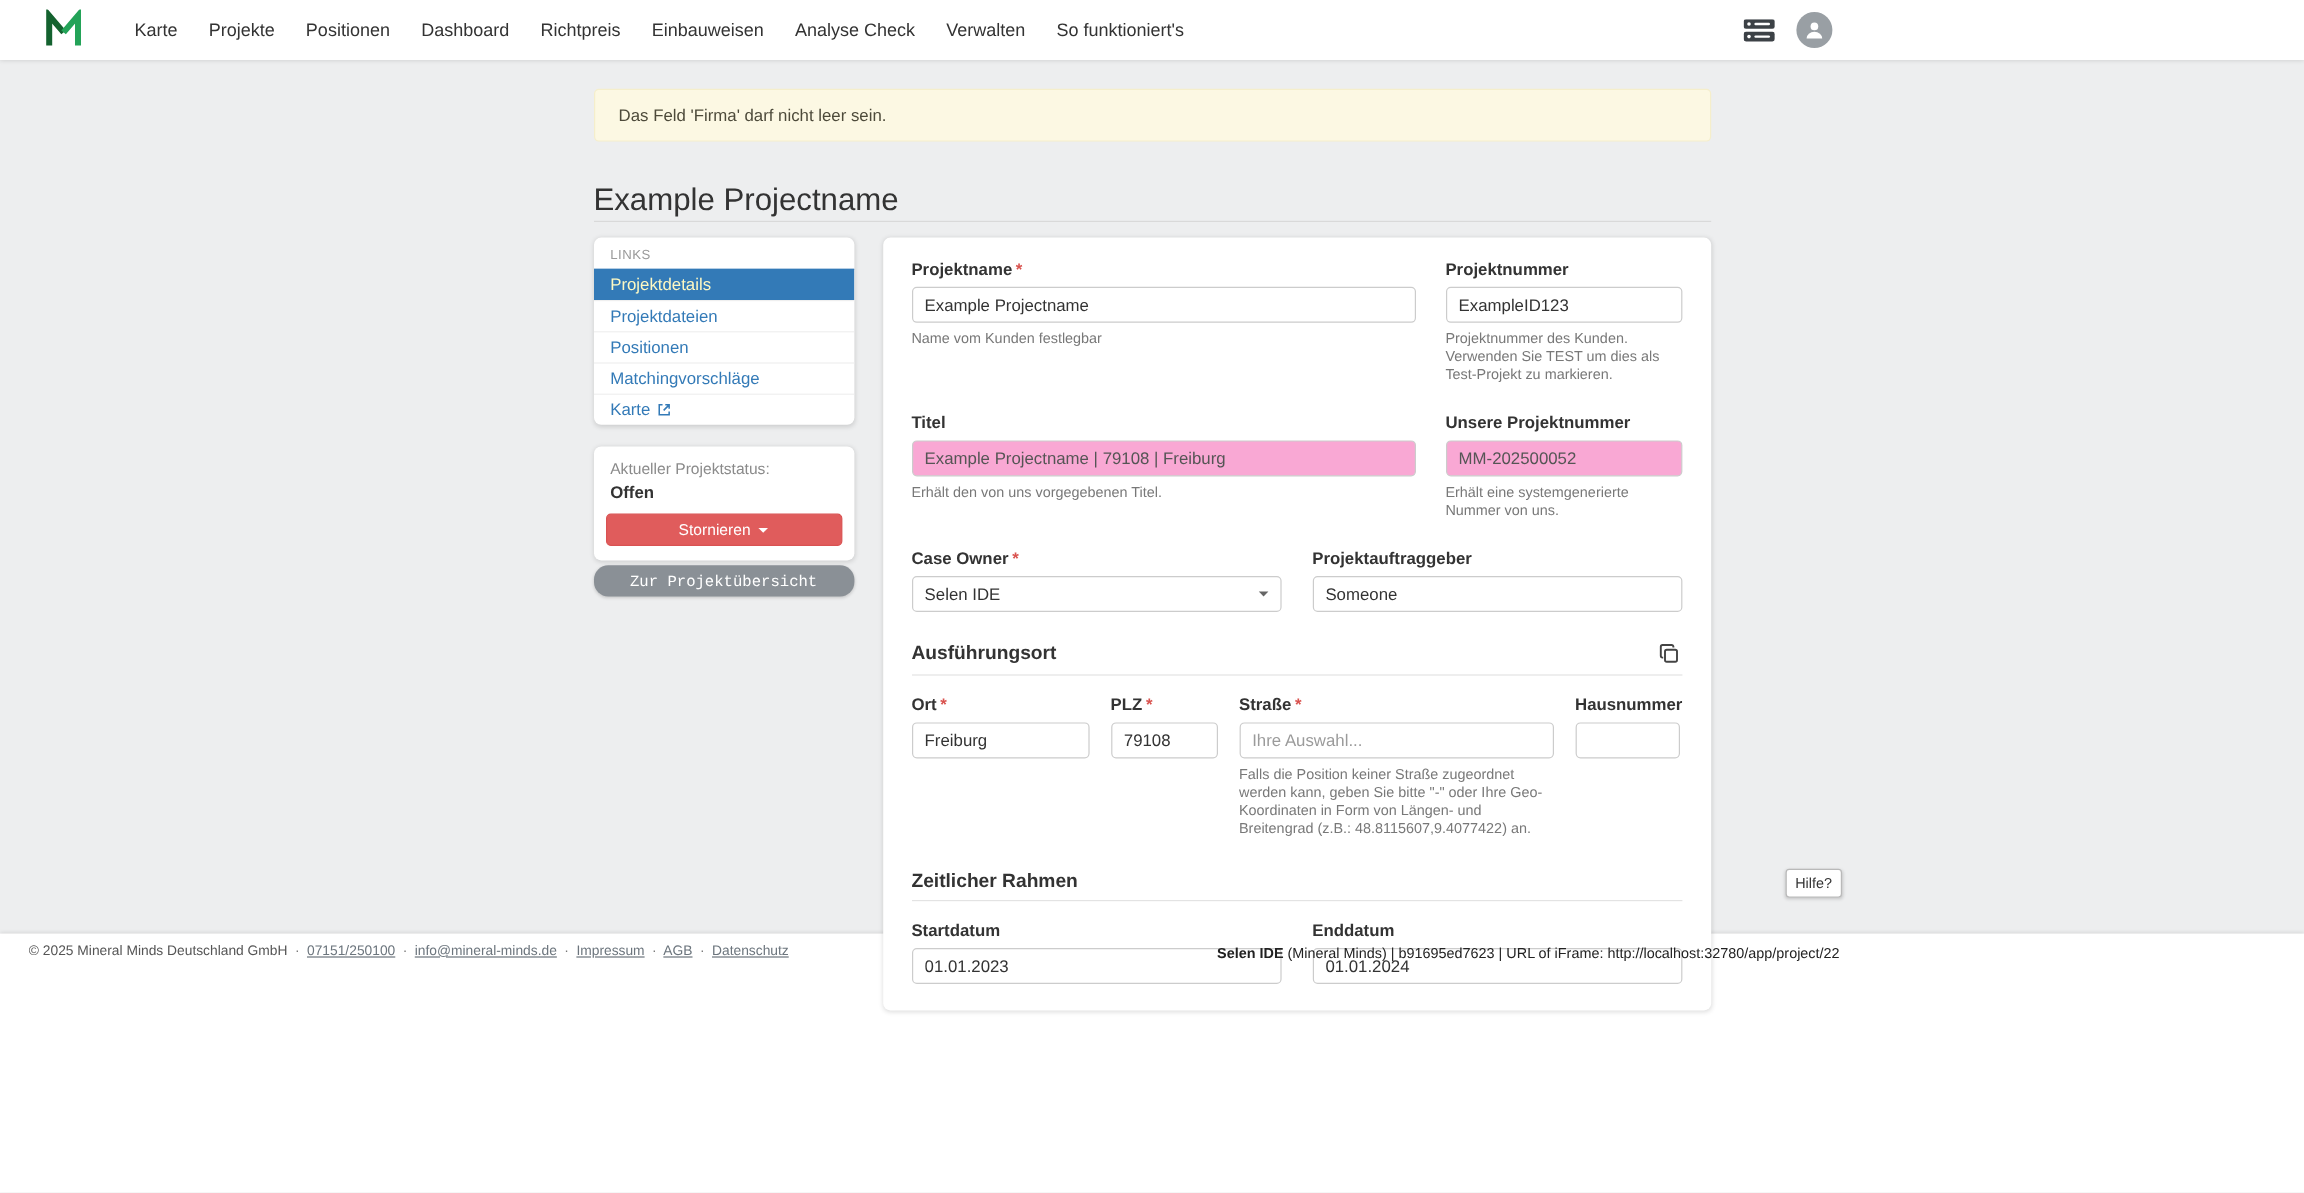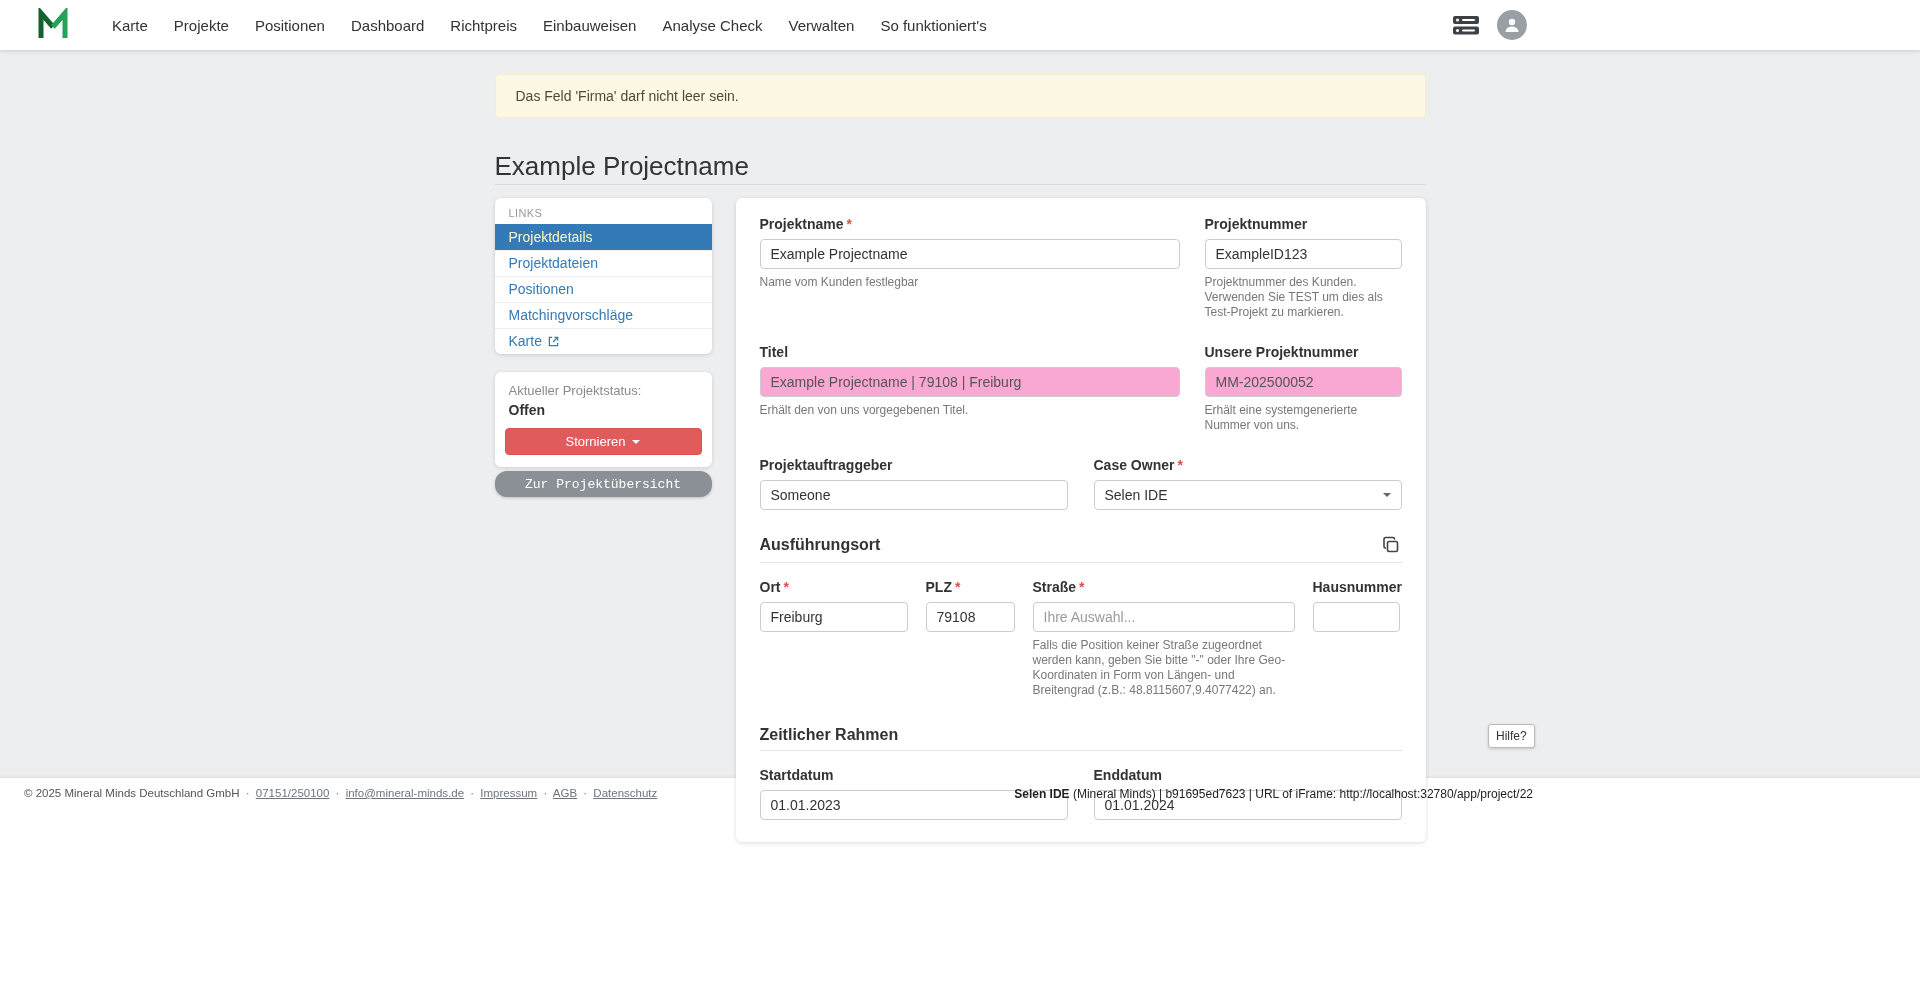--- a/index.html
+++ b/index.html
@@ -225,31 +225,31 @@
           </div>
           <div class="field w197">
             <label class="flabel">Unsere Projektnummer</label>
             <input class="tinput" type="text" disabled="" value="MM-202500052" style="">
             <div class="helper">Erhält eine systemgenerierte Nummer von uns.</div>
           </div>
         </div>
 
         <div class="frow" style="gap:26px;">
           <div class="field w308">
-            <label class="flabel">Projektauftraggeber</label>
-            <input class="tinput" type="text" value="Someone" style="">
-          </div>
-          <div class="field w308">
             <label class="flabel">
               <span>Case Owner</span><span class="req">*</span>
             </label>
             <div class="select-box">
               <span>Selen IDE</span>
               <i class="caret caret-gray"></i>
             </div>
+          </div>
+          <div class="field w308">
+            <label class="flabel">Projektauftraggeber</label>
+            <input class="tinput" type="text" value="Someone" style="">
           </div>
         </div>
 
         <div class="section-head">
           <h2 class="section-title">Ausführungsort</h2>
           <button class="copy-btn">
             <svg width="18" height="18" viewBox="0 0 18 18">
               <rect x="5.5" y="5.5" width="10" height="10" rx="1.5" fill="none" stroke="#444" stroke-width="1.6"></rect>
               <path d="M12.5 3.5 V3 a1.5 1.5 0 0 0 -1.5 -1.5 H3.5 A1.5 1.5 0 0 0 2 3 v7.5 A1.5 1.5 0 0 0 3.5 12 H4" fill="none" stroke="#444" stroke-width="1.6"></path>
             </svg>

